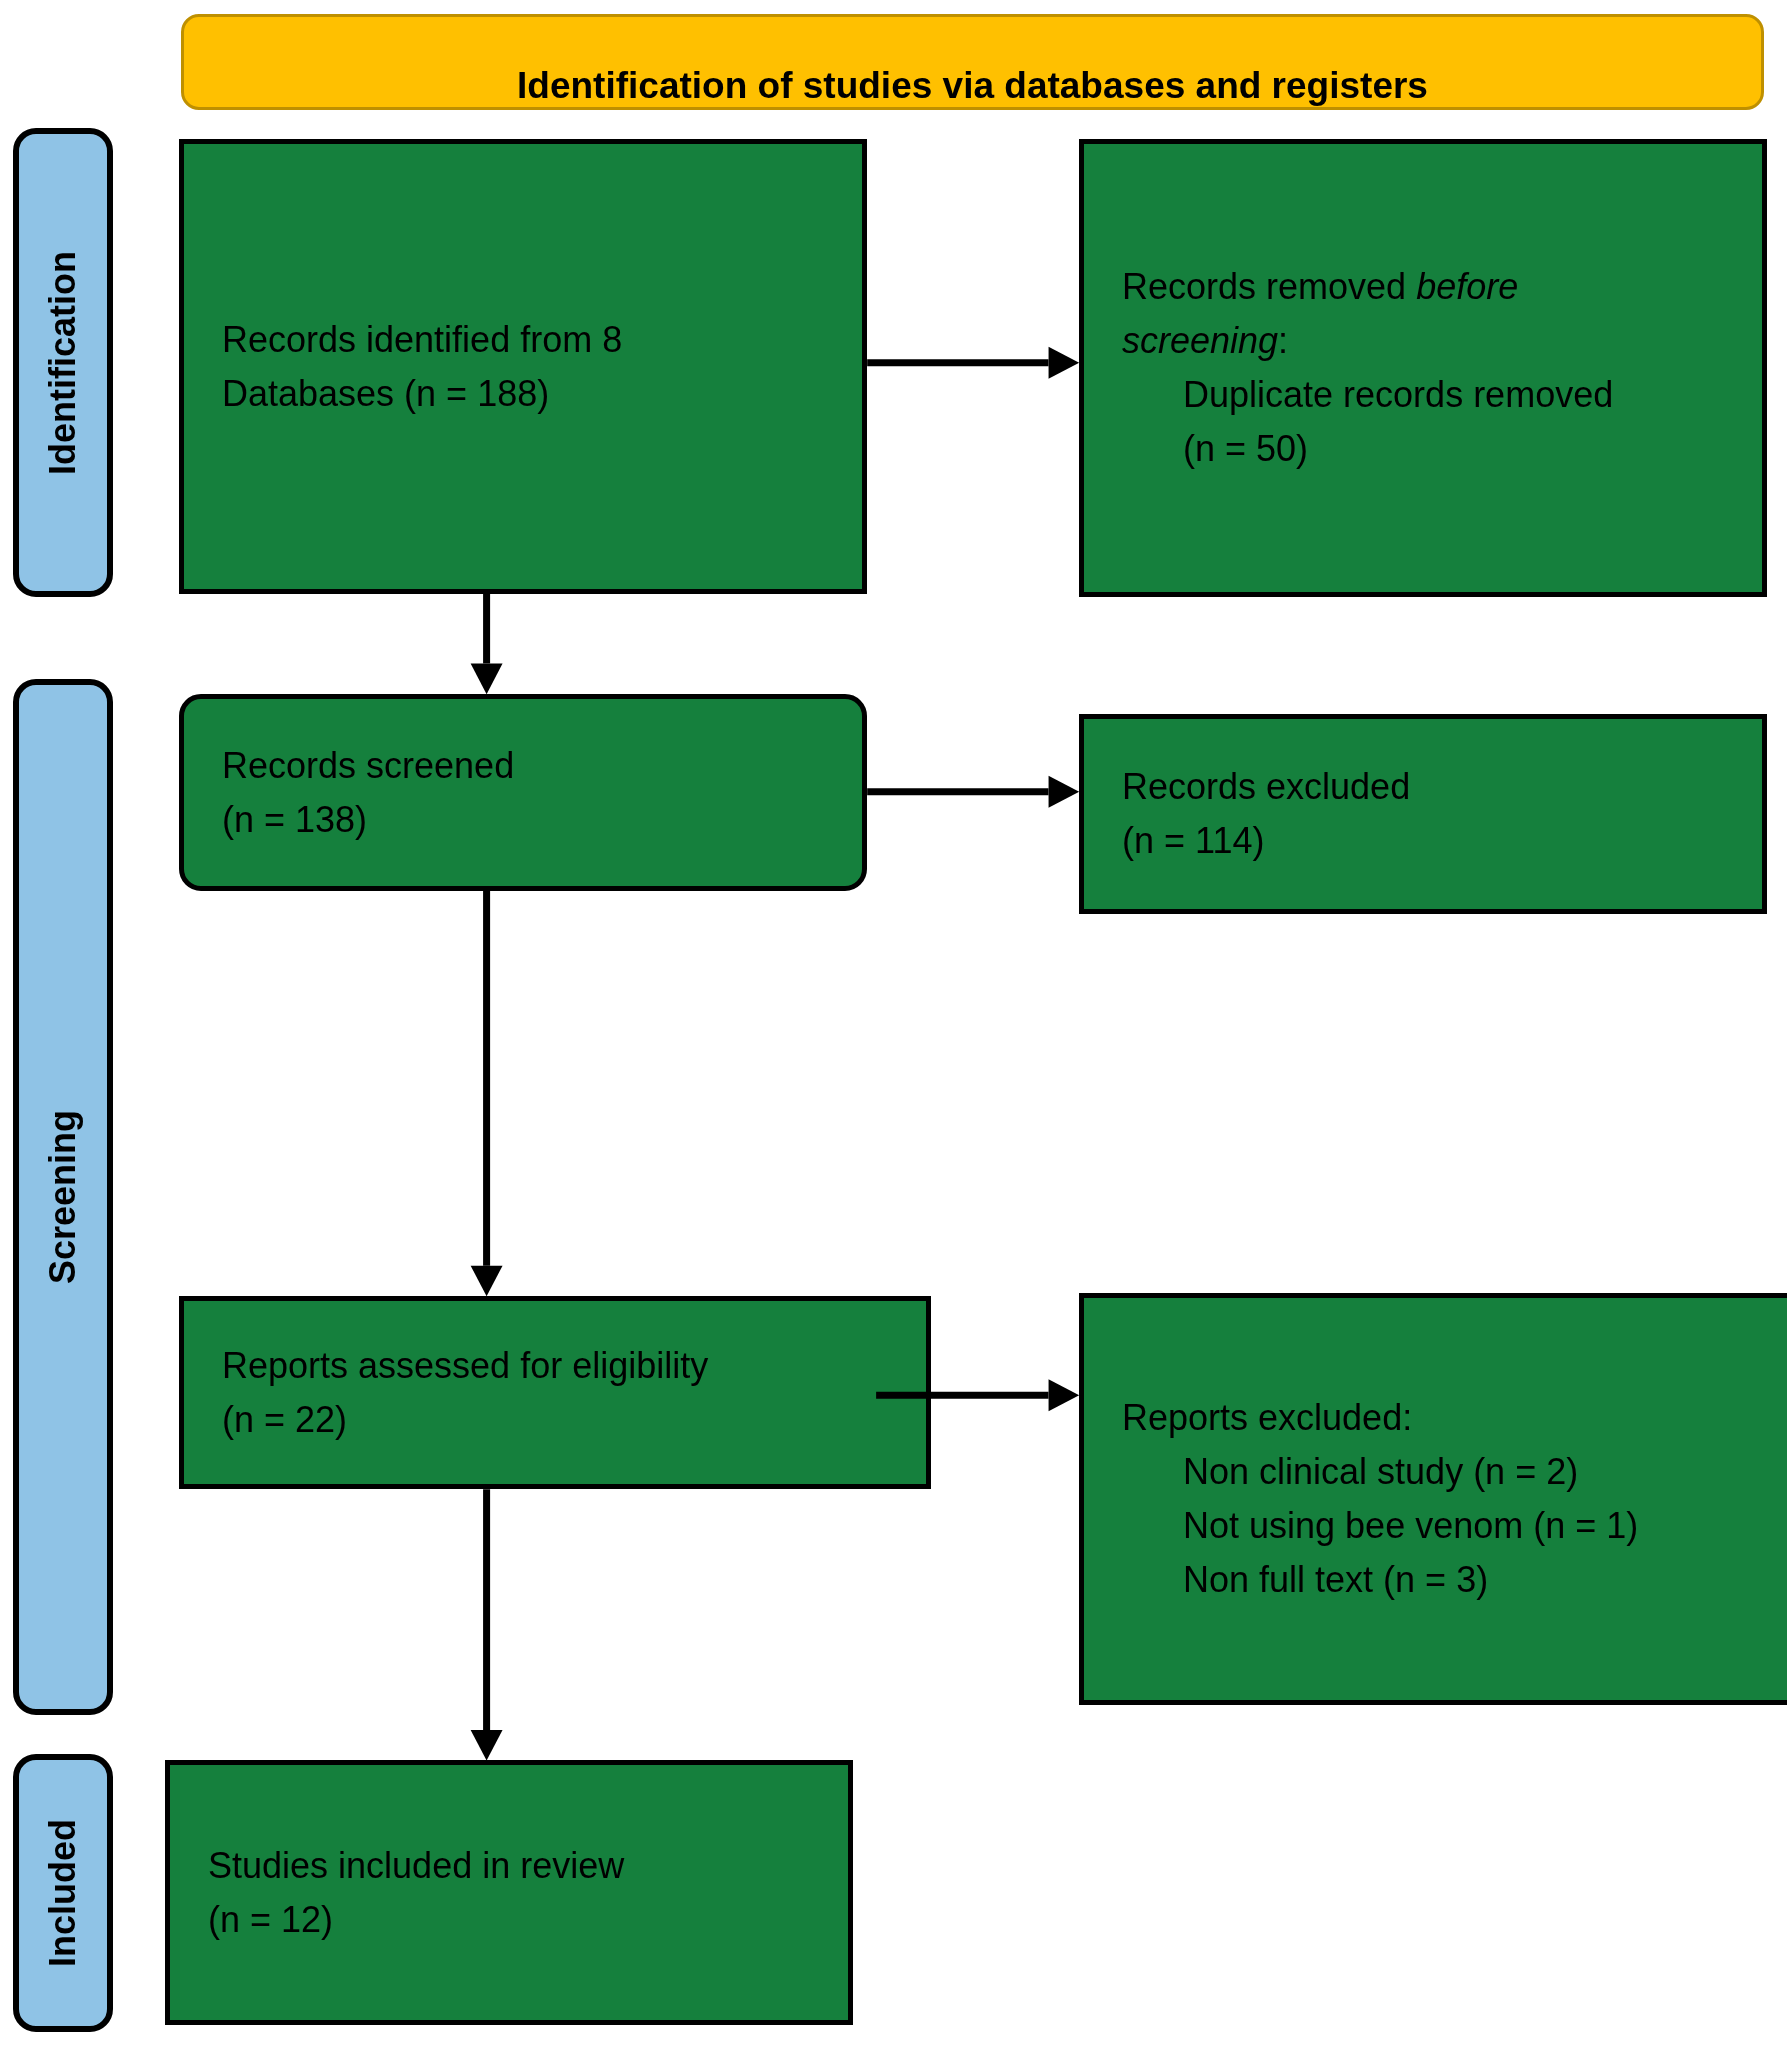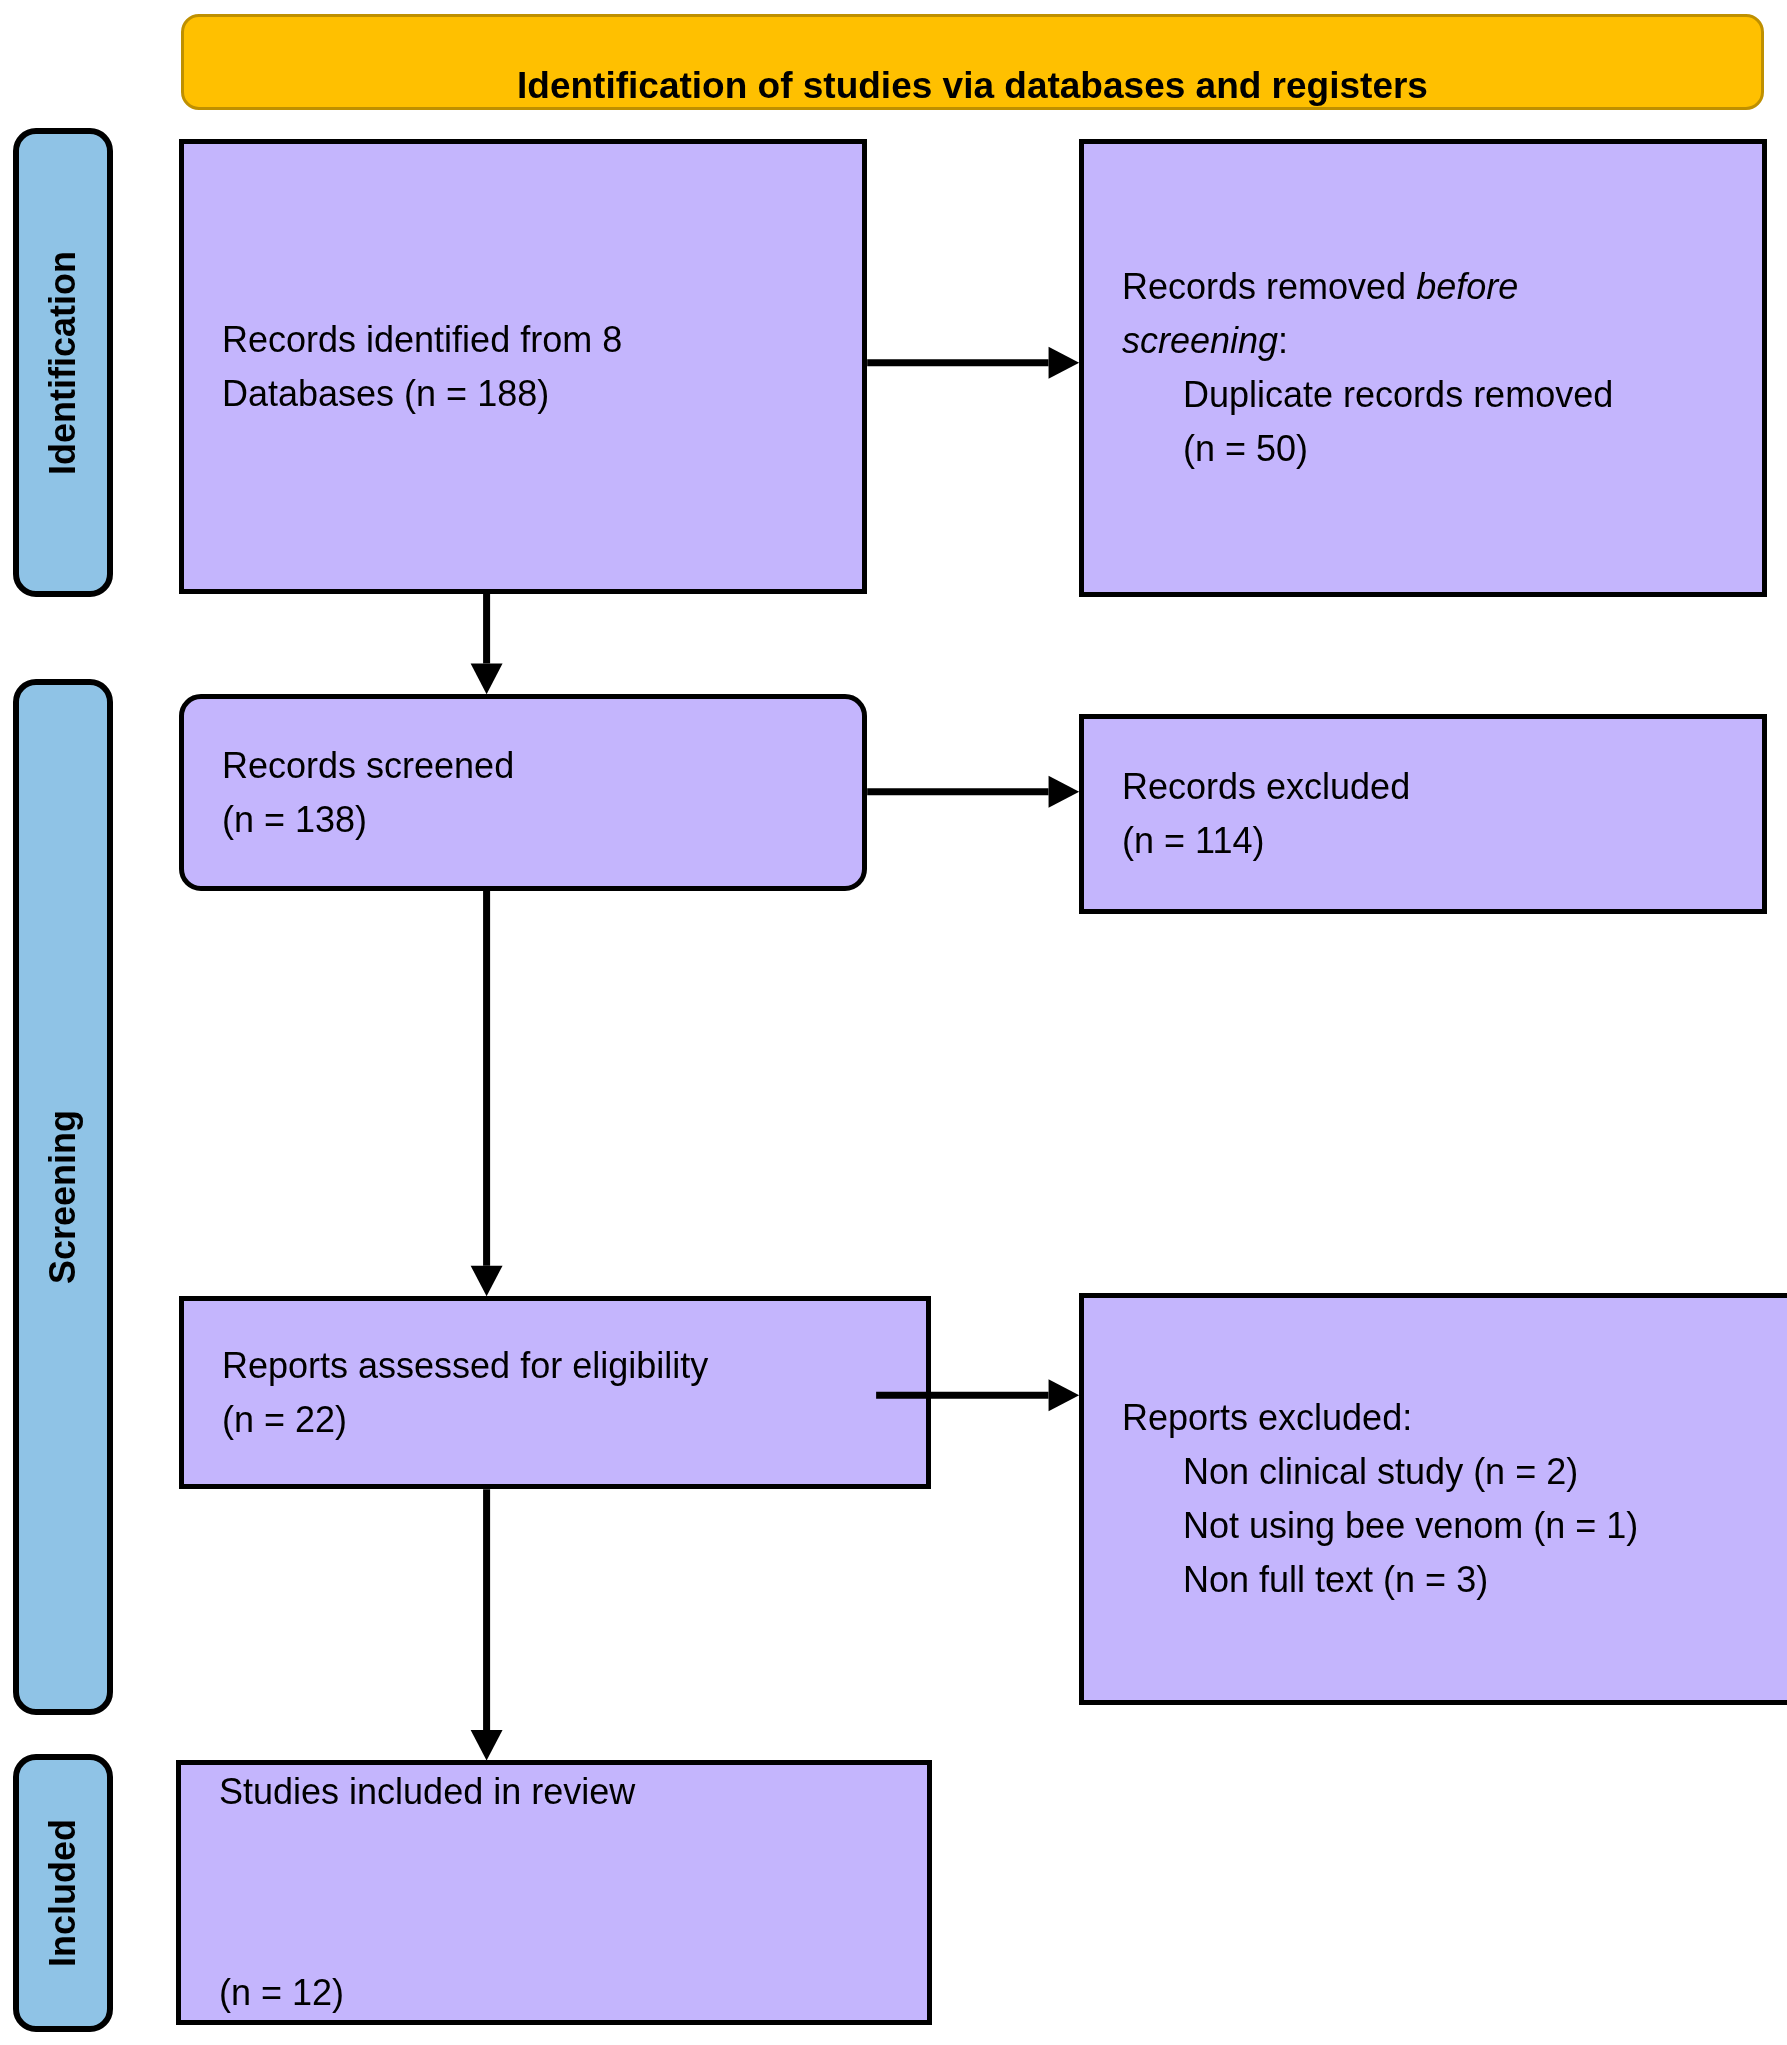--- a/index.html
+++ b/index.html
@@ -47,38 +47,38 @@
     font-size: 36px;
     font-weight: bold;
   }
   .stage-identification { top: 128px;  height: 469px;  }
   .stage-screening      { top: 679px; height: 1036px; }
   .stage-included       { top: 1754px; height: 278px;  }
 
   
   .fbox {
     position: absolute;
-    background: #c4b5fd;
+    background: #15803d;
     border: 5.1px solid #000000;
     box-sizing: border-box;
     display: flex;
     flex-direction: column;
     justify-content: center;
     align-items: flex-start;
     padding-left: 38px;
     font-size: 36px;
     line-height: 1.5;
   }
   .box-records-identified { left: 179px;  top: 139px;  width: 688px; height: 455px; }
   .box-records-removed    { left: 1079px; top: 139px;  width: 688px; height: 458px; }
   .box-records-screened   { left: 179px;  top: 694px; width: 688px; height: 197px; border-radius: 22px; }
   .box-records-excluded   { left: 1079px; top: 694px; width: 688px; height: 200px; margin-top: 20px; }
   .box-reports-assessed   { left: 179px;  top: 1296px; width: 752px; height: 193px; }
   .box-reports-excluded   { left: 1079px; top: 1293px; width: 831px; height: 412px; justify-content: center; }
-  .box-studies-included   { left: 176px;  top: 1760px; width: 756px; height: 265px; justify-content: space-between; }
+  .box-studies-included   { left: 165px;  top: 1760px; width: 688px; height: 265px; }
 
   .indent { margin-left: 61px; }
   .pre { white-space: pre-wrap; }
   .it { font-style: italic; }
 
   
   svg.arrows {
     position: absolute;
     left: 0; top: 0;
     width: 1788px; height: 2046px;

